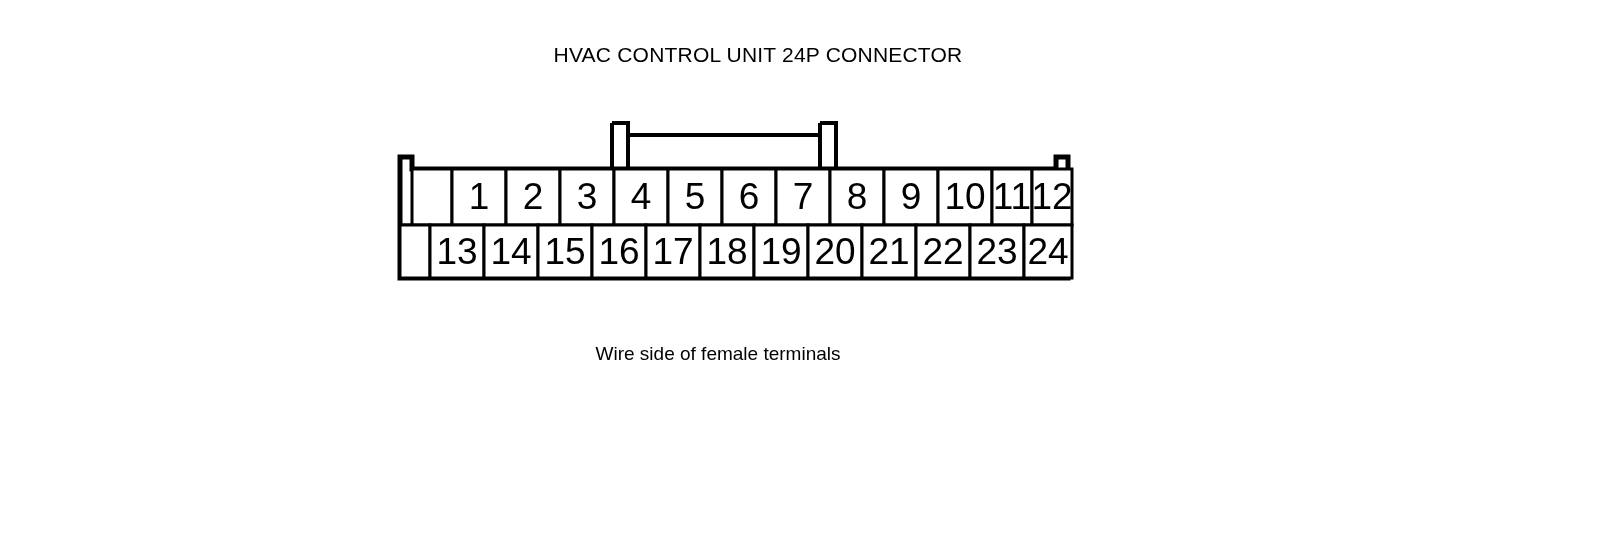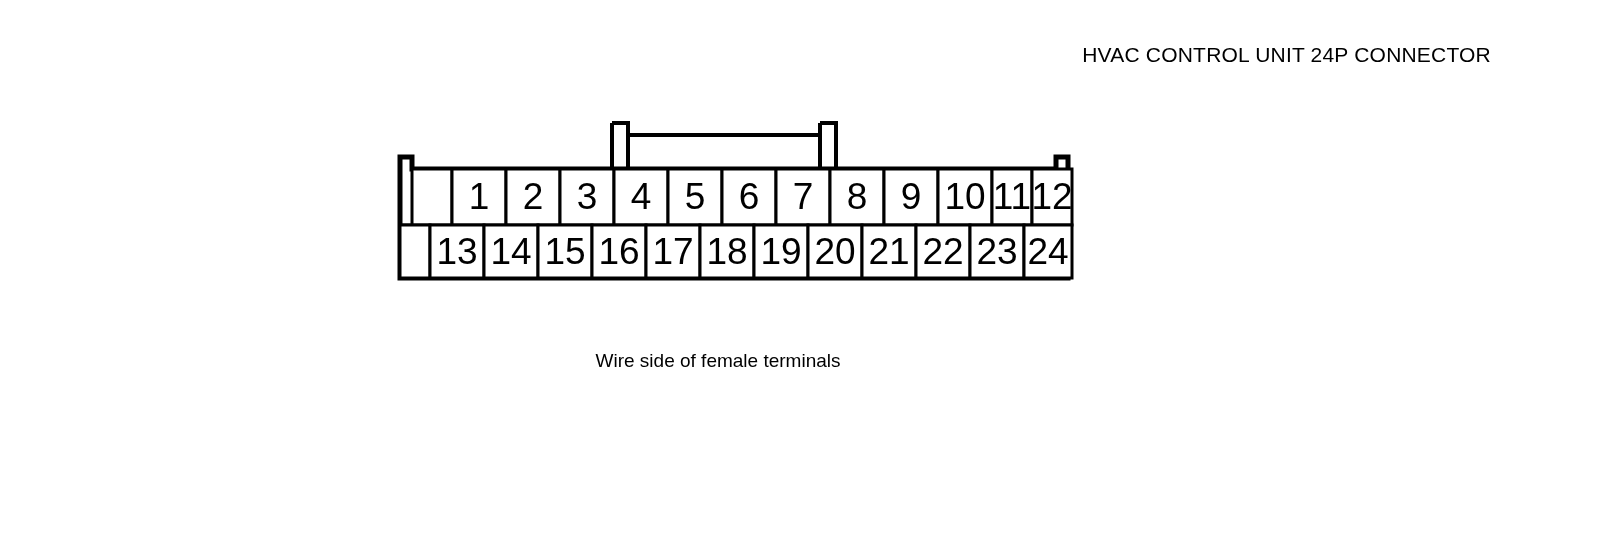--- a/index.html
+++ b/index.html
@@ -11,38 +11,37 @@
     width: 1600px;
     height: 552px;
     position: relative;
     overflow: hidden;
     font-family: "Liberation Sans", sans-serif;
     color: #000000;
   }
 
   #title {
     position: absolute;
-    left: 7px;
+    left: 16px;
     top: 43px;
     width: 1484px;
-    text-align: right;
+    text-align: center;
     font-size: 21px;
     letter-spacing: 0.2px;
     white-space: nowrap;
   }
 
   #caption {
     position: absolute;
     left: 0;
     top: 343px;
     width: 1436px;
     text-align: center;
     font-size: 19px;
     white-space: nowrap;
-    margin-top: 7px;
   }
 
   #connector-diagram {
     position: absolute;
     left: 396px;
     top: 115px;
     width: 680px;
     height: 170px;
   }
 

